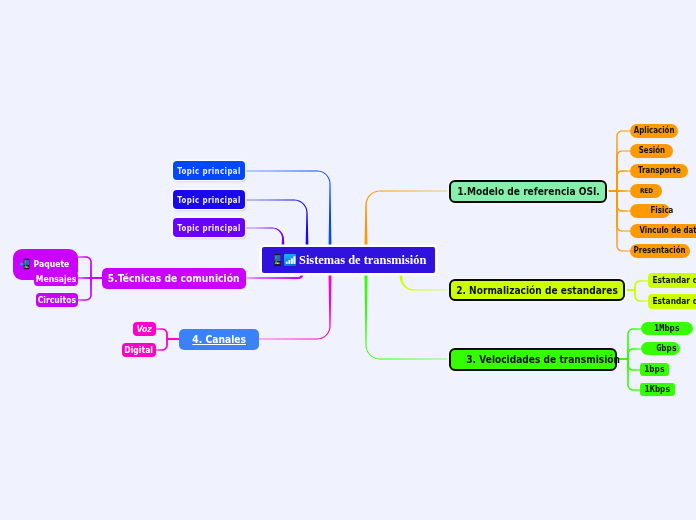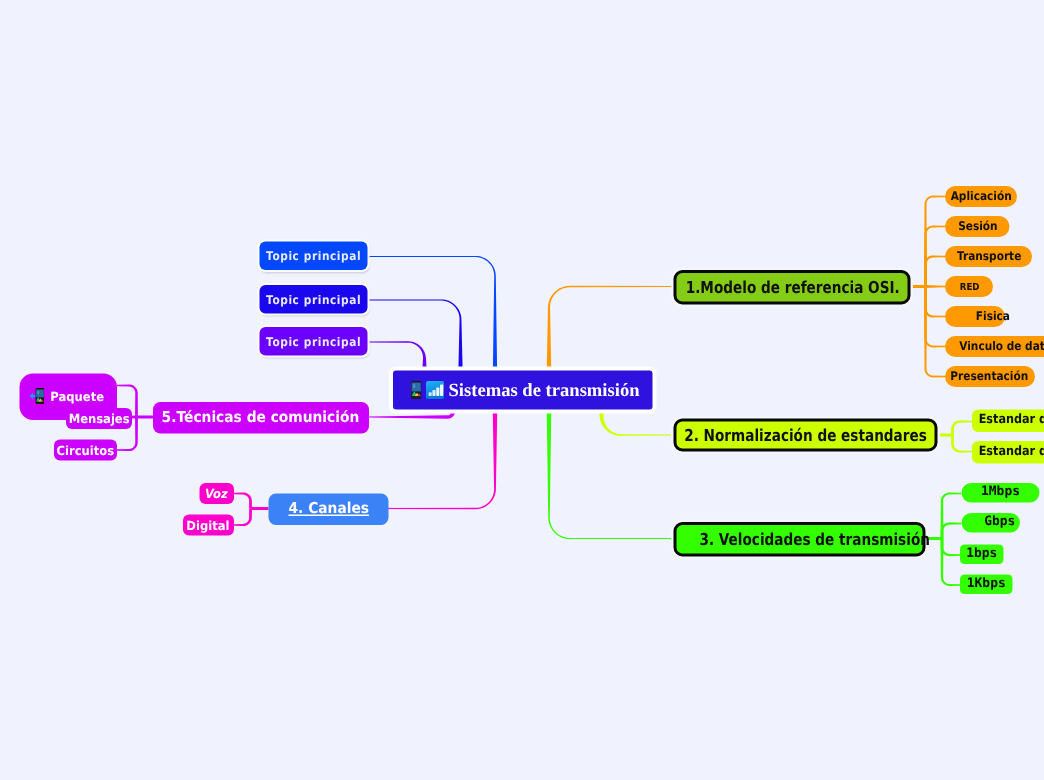--- a/index.html
+++ b/index.html
@@ -26,21 +26,21 @@
   .bigbox > span{display:inline-block;transform:scaleX(.825);}
   .topic > span{display:inline-block;transform:scaleX(.88) translateY(0.5px);}
   .pill{font-weight:bold;color:#111;font-size:8px;}
   .pill > span{display:inline-block;transform:scaleX(.88);}
   .pillw{font-weight:bold;color:#fff;overflow:hidden;}
   .pillw > span{display:inline-block;transform:scaleX(.92);}
   .emo2{display:inline-flex;align-items:center;margin-right:2px;}
   #tec-c0{justify-content:flex-start;padding-left:6px;}
 
   
-  #osi-main{left:449px;top:180px;width:158px;height:23px;background:#84cc16;font-size:11px;}
+  #osi-main{left:449px;top:180px;width:158px;height:23px;background:#86efac;font-size:11px;}
   .osi-c{background:#ff9900;border-radius:9px;height:14px;font-size:8px;}
   #osi-c0{left:630px;top:124px;width:48px;}
   #osi-c1{left:630px;top:144px;width:43px;}
   #osi-c2{left:630px;top:164px;width:58px;}
   #osi-c3{left:630px;top:184px;width:32px;font-size:6.5px;}
   #osi-c4{left:630px;top:204px;width:40px;padding-left:24px;}
   #osi-c5{left:630px;top:224px;width:86px;}
   #osi-c6{left:630px;top:244px;width:60px;}
 
   
@@ -64,21 +64,21 @@
             border-radius:5px;font-size:10px;text-decoration:underline;}
   .can-c{background:#ff00cc;border-radius:4px;height:14px;font-size:8.4px;}
   #can-c0{left:133px;top:322px;width:23px;font-style:italic;}
   #can-c1{left:122px;top:343px;width:34px;}
 
   
   #tec-main{left:102px;top:268px;width:144px;height:21px;background:#cc00ff;
             border-radius:5px;font-size:10px;}
   .tec-c{background:#cc00ff;border-radius:4px;height:14px;font-size:8.4px;}
   #tec-c0{left:13px;top:249px;width:65px;height:31px;border-radius:9px;}
-  #tec-c1{left:44px;top:272px;width:44px;}
+  #tec-c1{left:34px;top:272px;width:44px;}
   #tec-c2{left:36px;top:293px;width:42px;}
 
   
   #tp0{left:173px;top:161px;background:#0347ff;}
   #tp1{left:173px;top:190px;background:#1a07ee;}
   #tp2{left:173px;top:218px;background:#6b00fd;}
 </style>
 </head>
 <body>
 

